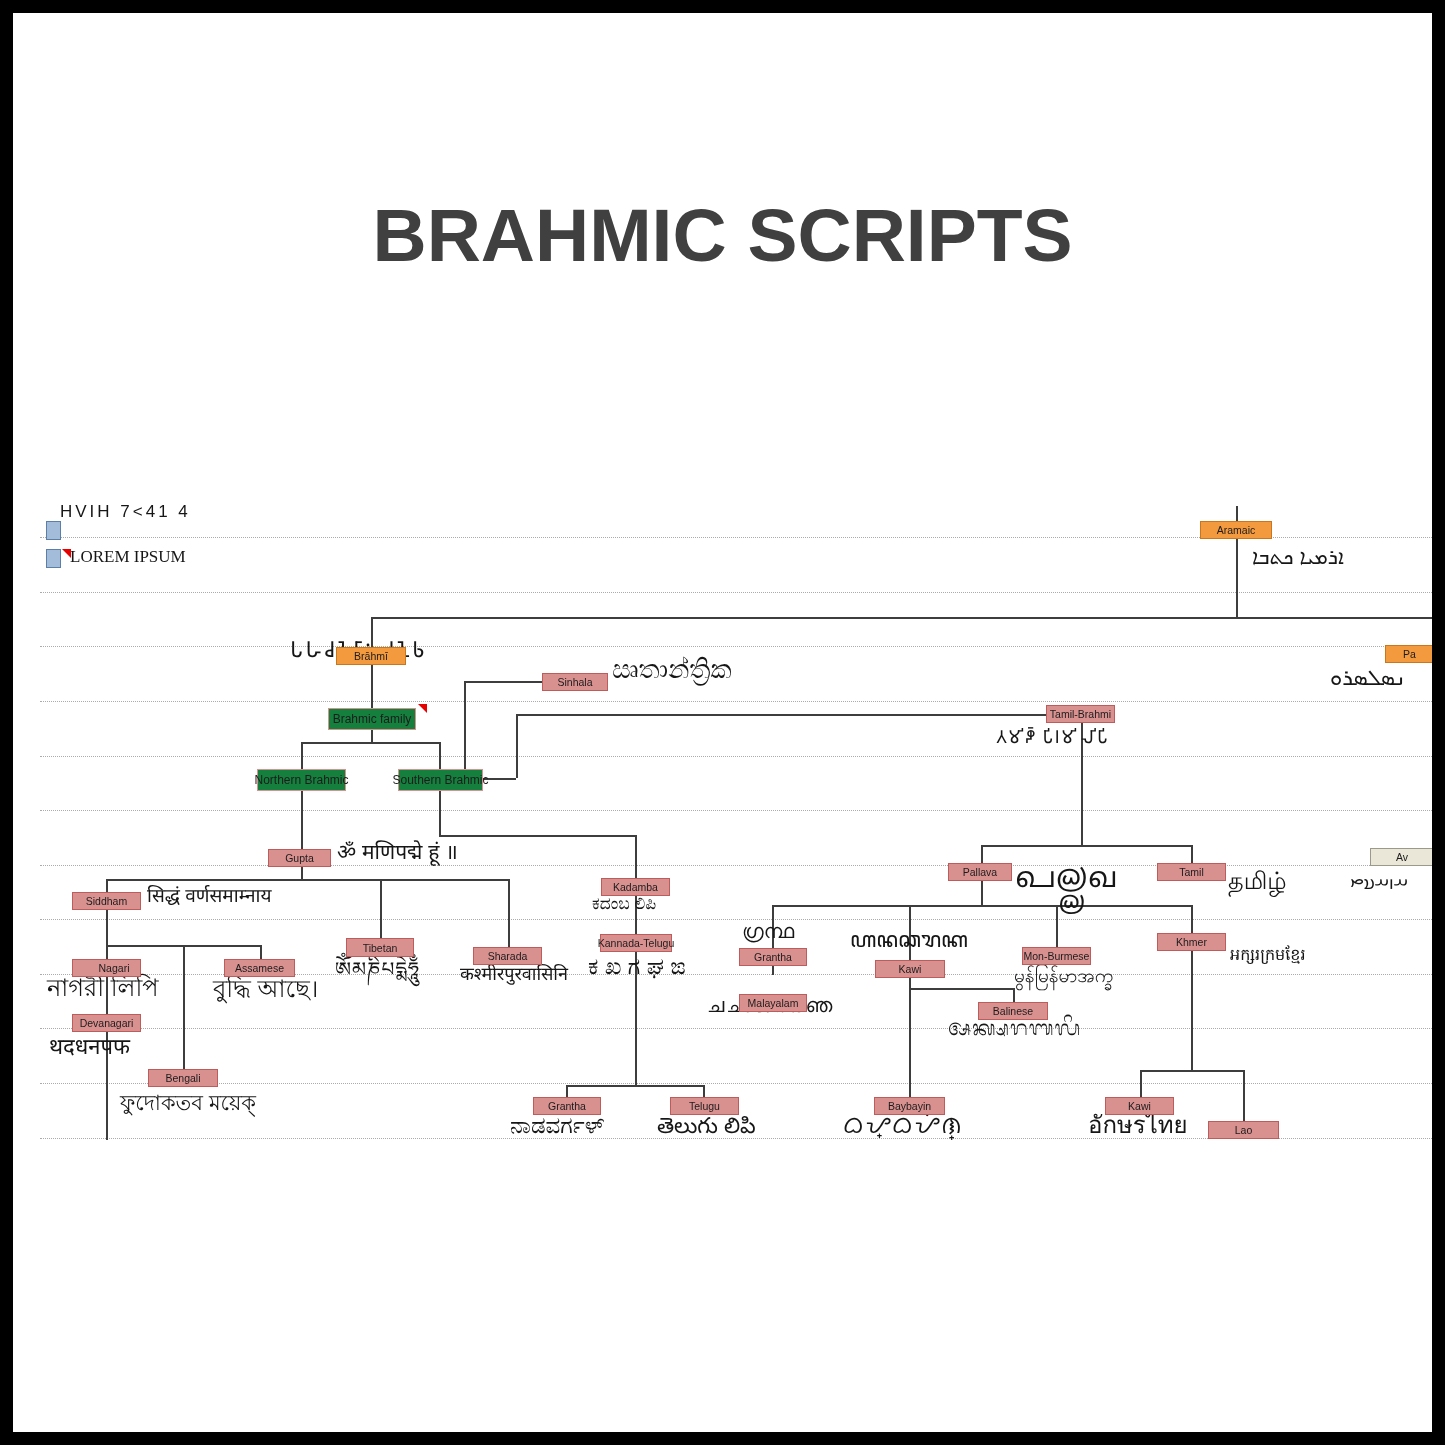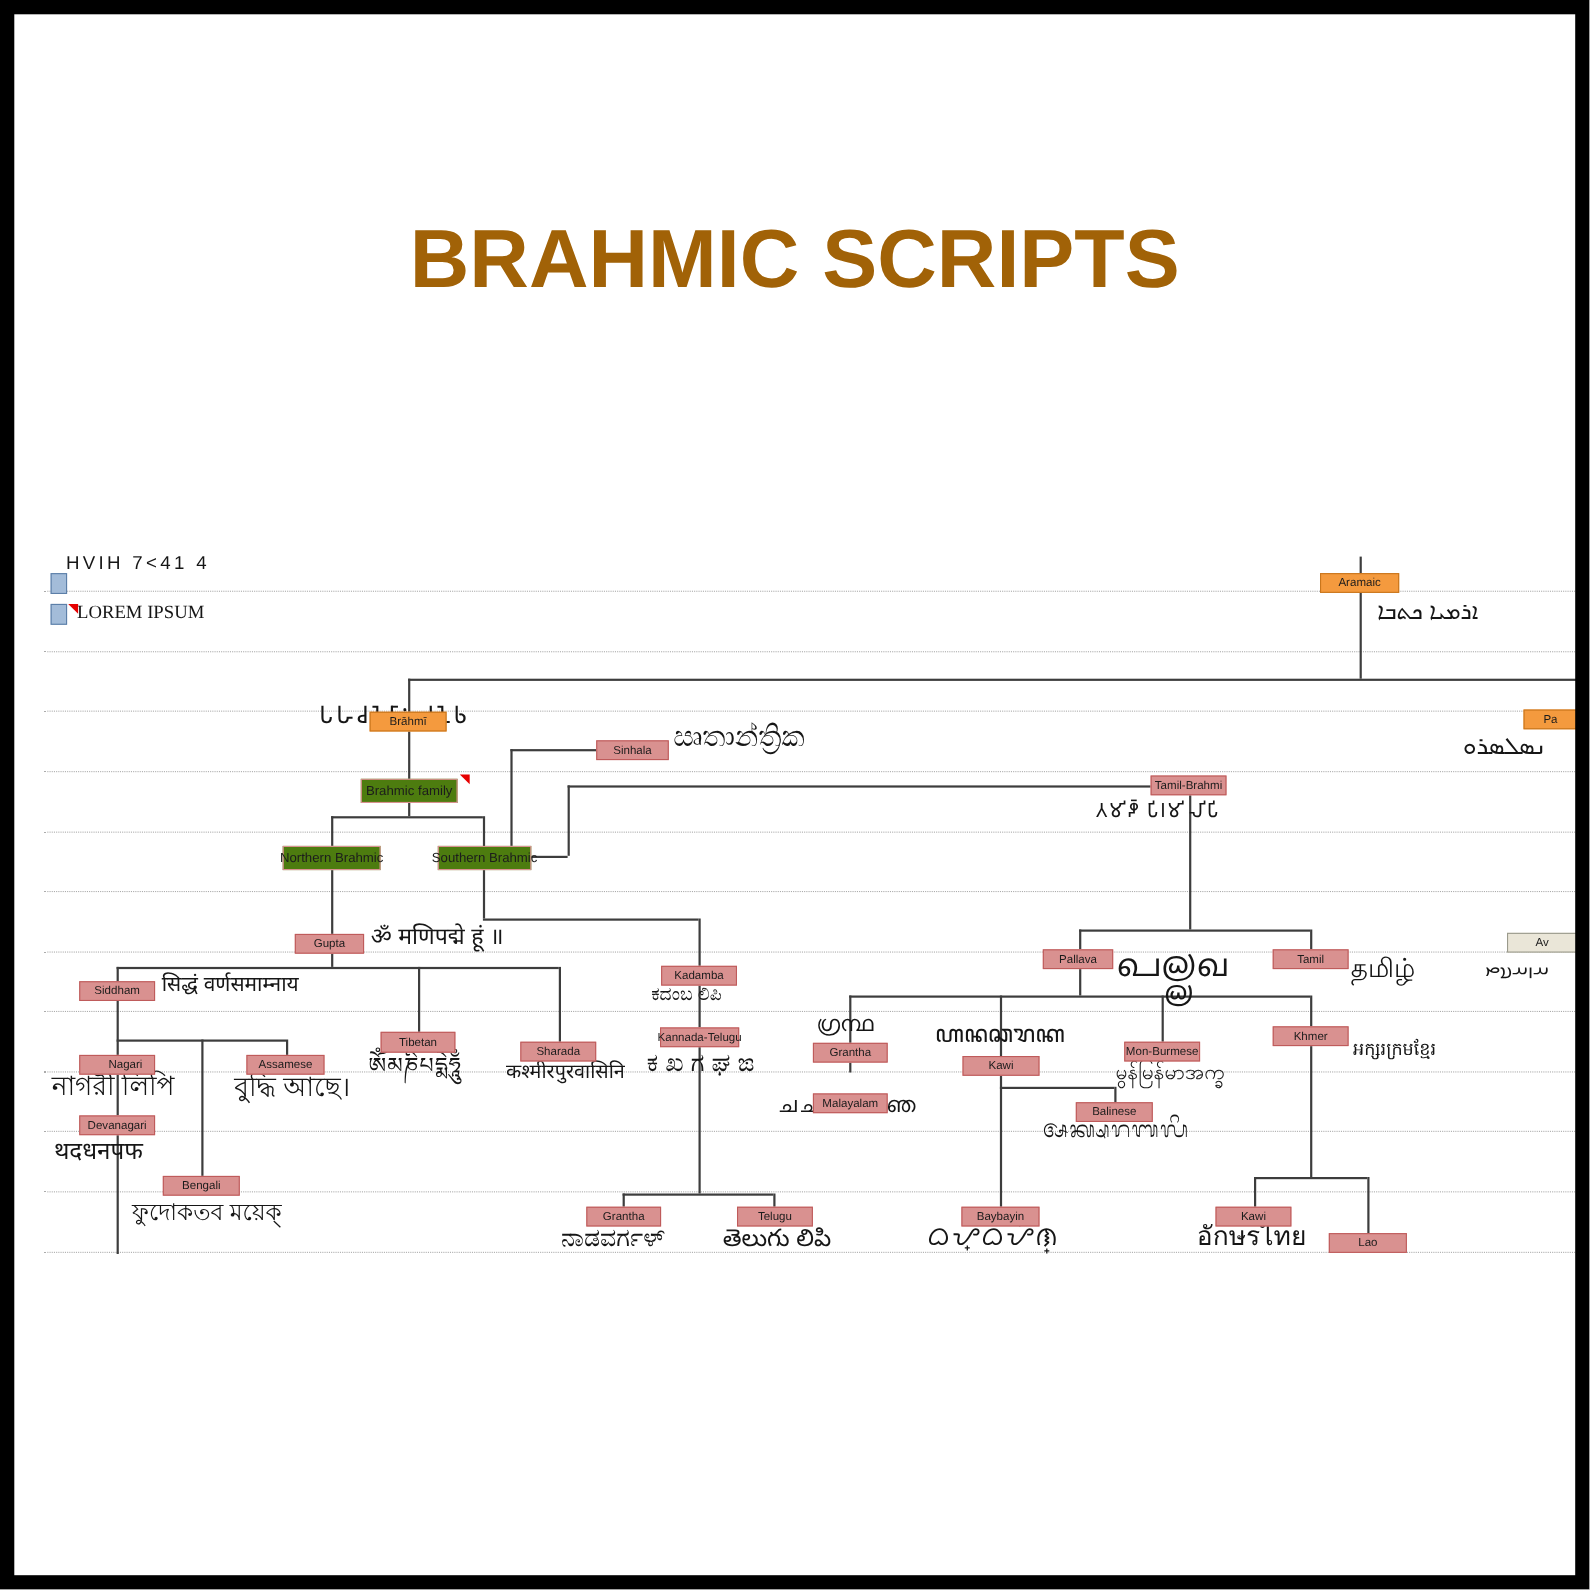--- a/index.html
+++ b/index.html
@@ -2,30 +2,30 @@
 <html><head>
 <meta charset="utf-8">
 <style>
   html,body{margin:0;padding:0;background:#888;}
   #canvas{position:relative;width:1445px;height:1445px;background:#ffffff;
           font-family:"Liberation Sans",sans-serif;overflow:hidden;}
   .frame{position:absolute;inset:0;border:13px solid #000;z-index:60;pointer-events:none;}
   .title{position:absolute;top:28px;left:0;width:100%;text-align:center;
          font-size:106px;font-weight:bold;color:#0d0d0d;letter-spacing:0px;z-index:5;}
   .subtitle{position:absolute;top:192px;left:0;width:100%;text-align:center;
-         font-size:75px;font-weight:bold;color:#a16207;z-index:5;}
+         font-size:75px;font-weight:bold;color:#404040;z-index:5;}
   .gridline{position:absolute;height:0;border-top:1px dotted #ababab;z-index:1;}
   .cline{position:absolute;background:#3d3d3d;z-index:2;}
   .sample{position:absolute;color:#161616;z-index:3;white-space:nowrap;line-height:1.1;}
   .serif{font-family:"Liberation Serif",serif;}
   .node{position:absolute;display:flex;align-items:center;justify-content:center;
         font-size:10.5px;color:#1c1c1c;z-index:4;box-sizing:border-box;white-space:nowrap;}
   .node.pink{background:#d99190;border:1.5px solid #bf5b5b;}
   .node.orange{background:#f49a3e;border:1.5px solid #c9761c;}
-  .node.outline{background:#4d7c0f;border:1.5px solid #d99190;font-size:12px;}
+  .node.outline{background:#15803d;border:1.5px solid #d99190;font-size:12px;}
   .node.beige{background:#eae6d8;border:1.5px solid #9a9a8c;}
   .marker-blue{position:absolute;width:13px;height:17px;background:#a3bcd9;border:1px solid #5c7fa8;z-index:3;}
   .flag{position:absolute;width:0;height:0;border-top:9px solid #e60000;border-left:9px solid transparent;z-index:5;}
 </style>
 </head>
 <body>
 
 <div id="canvas">
   <div class="subtitle">BRAHMIC SCRIPTS</div>
   <div class="sample serif" style="left:70px;top:548px;font-size:17px;">LOREM IPSUM</div>

